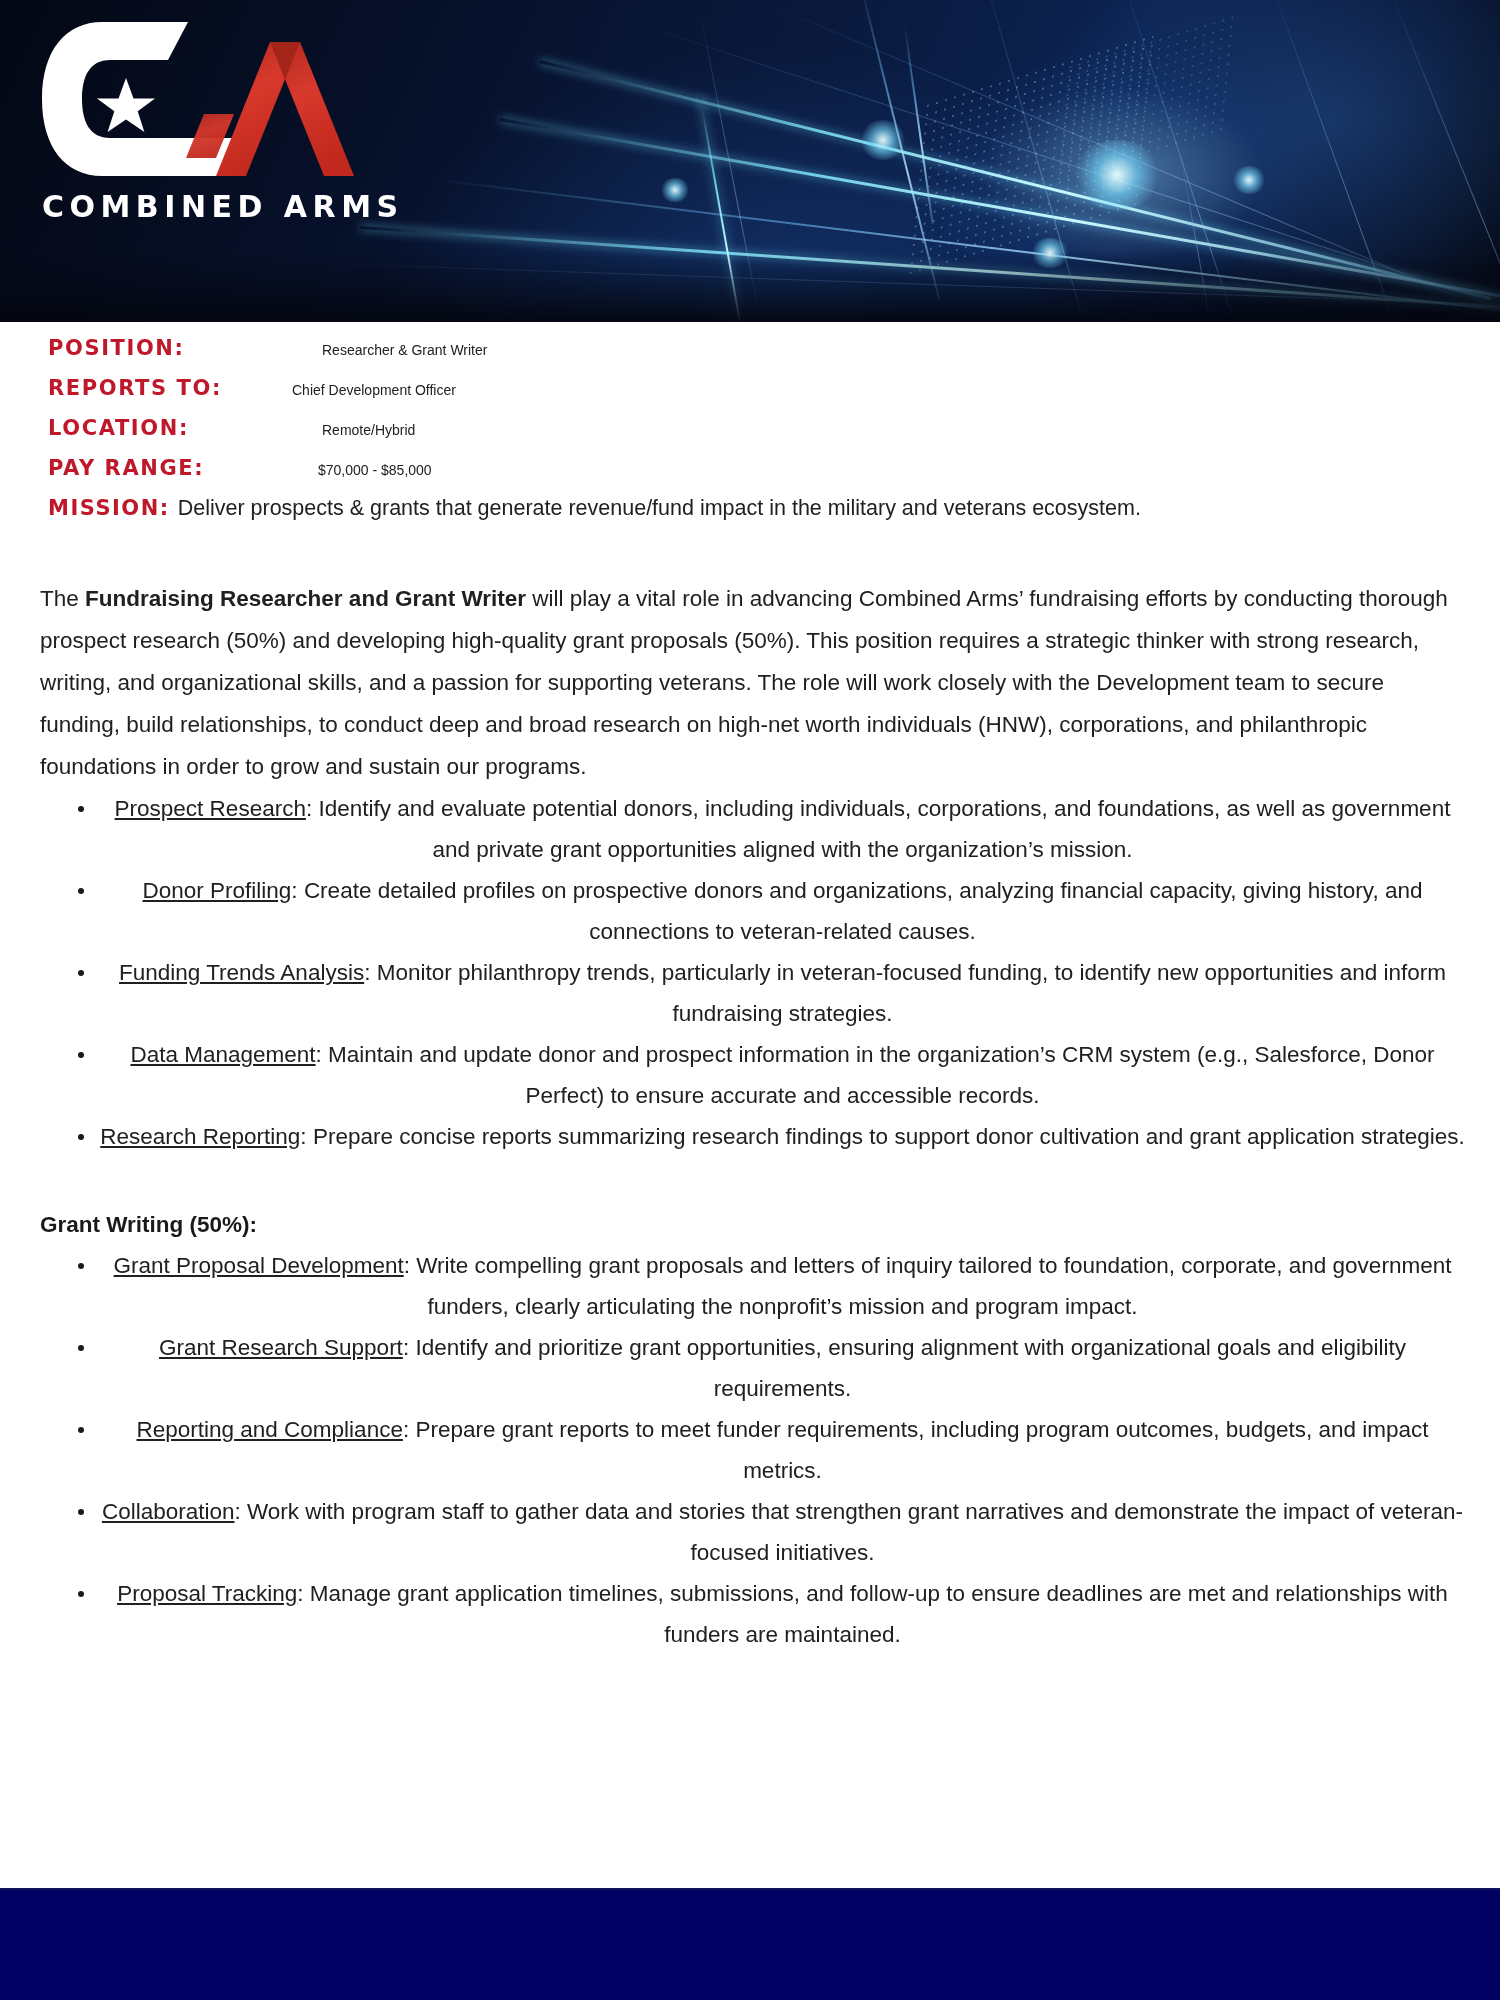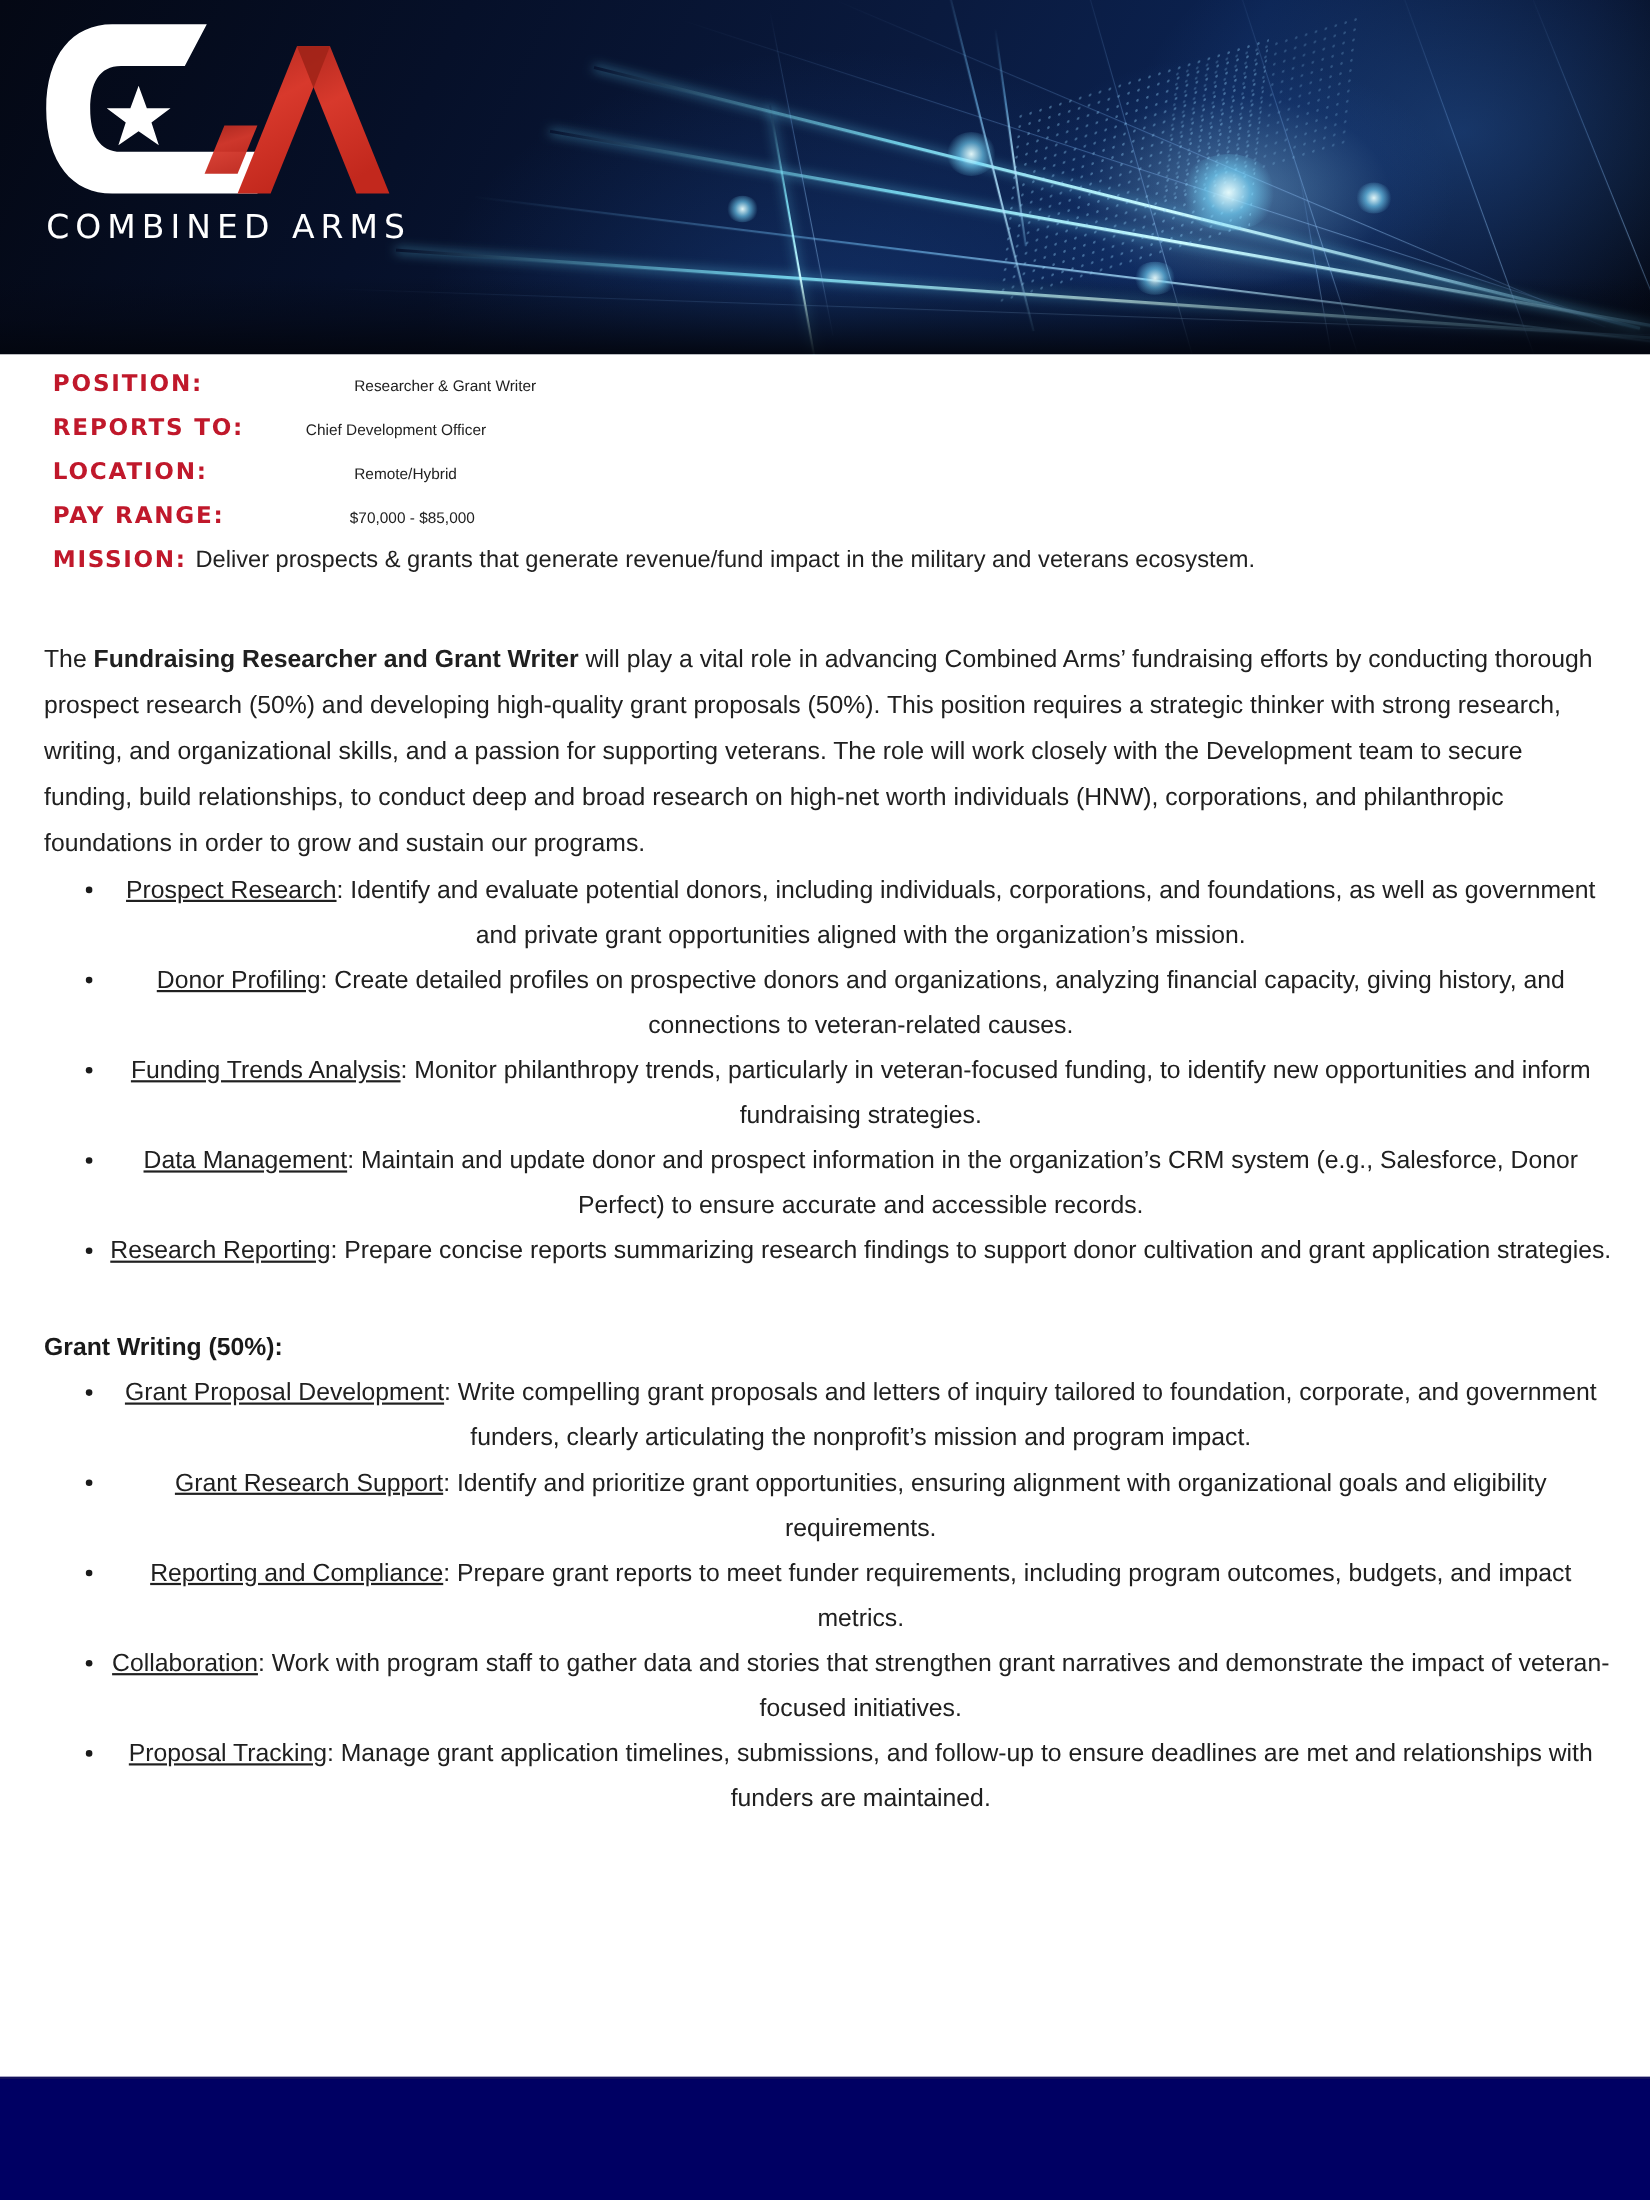--- a/index.html
+++ b/index.html
@@ -75,21 +75,21 @@
     left: 38px;
     top: 18px;
     width: 380px;
     z-index: 5;
   }
   .logo-mark { position: relative; width: 340px; height: 162px; }
   .logo-wordmark {
     margin-top: 12px;
     color: #ffffff;
     font-family: "DejaVu Sans", sans-serif;
-    font-weight: 400;
+    font-weight: 700;
     font-size: 30px;
     letter-spacing: 5.5px;
     line-height: 1;
     padding-left: 4px;
   }
 
   
   .meta {
     position: absolute;
     left: 48px;
@@ -110,21 +110,21 @@
     white-space: nowrap;
     flex: 0 0 auto;
   }
   .meta-label.w-wide { min-width: 222px; }
   .meta-value {
     font-size: 14px;
     color: #212121;
     white-space: nowrap;
   }
   .meta-row.pos  .meta-value { padding-left: 52px; }
-  .meta-row.rep  .meta-value { padding-left: 8px; }
+  .meta-row.rep  .meta-value { padding-left: 8px; margin-left: 14px; }
   .meta-row.loc  .meta-value { padding-left: 52px; }
   .meta-row.pay  .meta-value { padding-left: 48px; }
   .meta-row.mis .meta-label { min-width: 0; letter-spacing: 1.5px; }
   .meta-row.mis .meta-value { padding-left: 8px; font-size: 21.5px; }
 
   
   .content {
     position: absolute;
     left: 40px;
     top: 578px;

